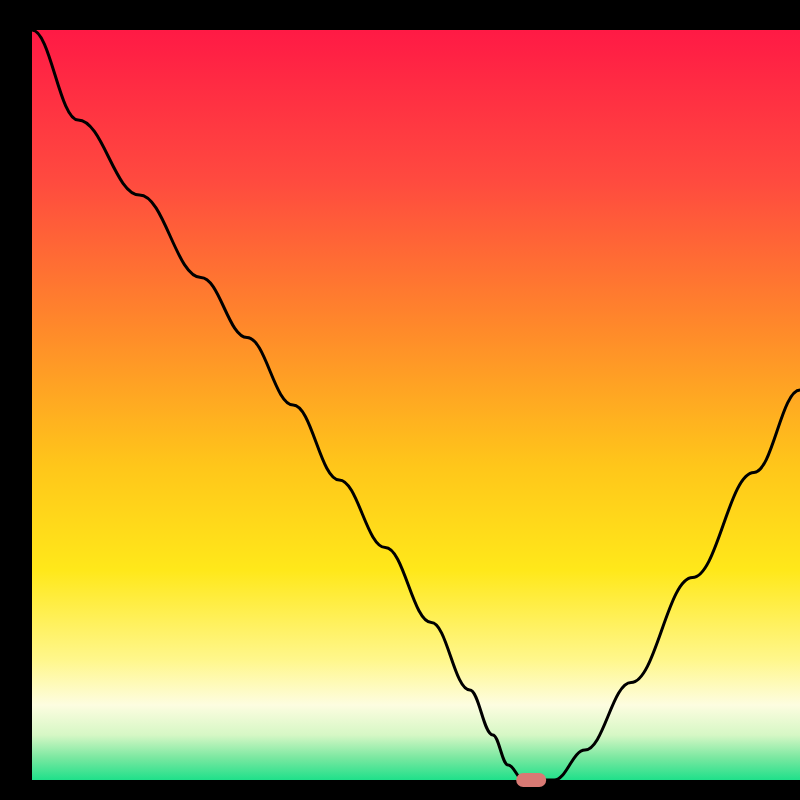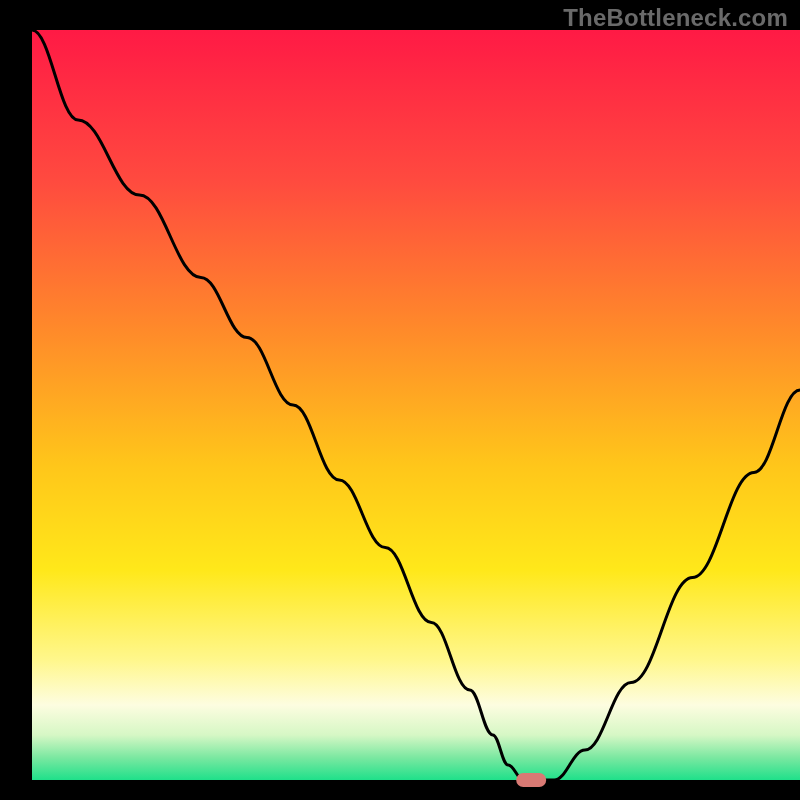--- a/index.html
+++ b/index.html
@@ -31,21 +31,20 @@
     position: absolute;
     top: 0;
     left: 0;
   }
 </style>
 </head>
 <body>
 
 <div class="frame">
 
-  <div class="watermark">TheBottleneck.com</div>
 
   <svg id="chart-svg" width="800" height="800">
     <defs>
       <linearGradient id="bg-grad" x1="0" y1="0" x2="0" y2="1">
           <stop offset="0%" stop-color="#ff1a45"></stop>
           <stop offset="20%" stop-color="#ff4a3f"></stop>
           <stop offset="40%" stop-color="#ff8a2a"></stop>
           <stop offset="57.99999999999999%" stop-color="#ffc61a"></stop>
           <stop offset="72%" stop-color="#ffe81a"></stop>
           <stop offset="84%" stop-color="#fff78c"></stop>

